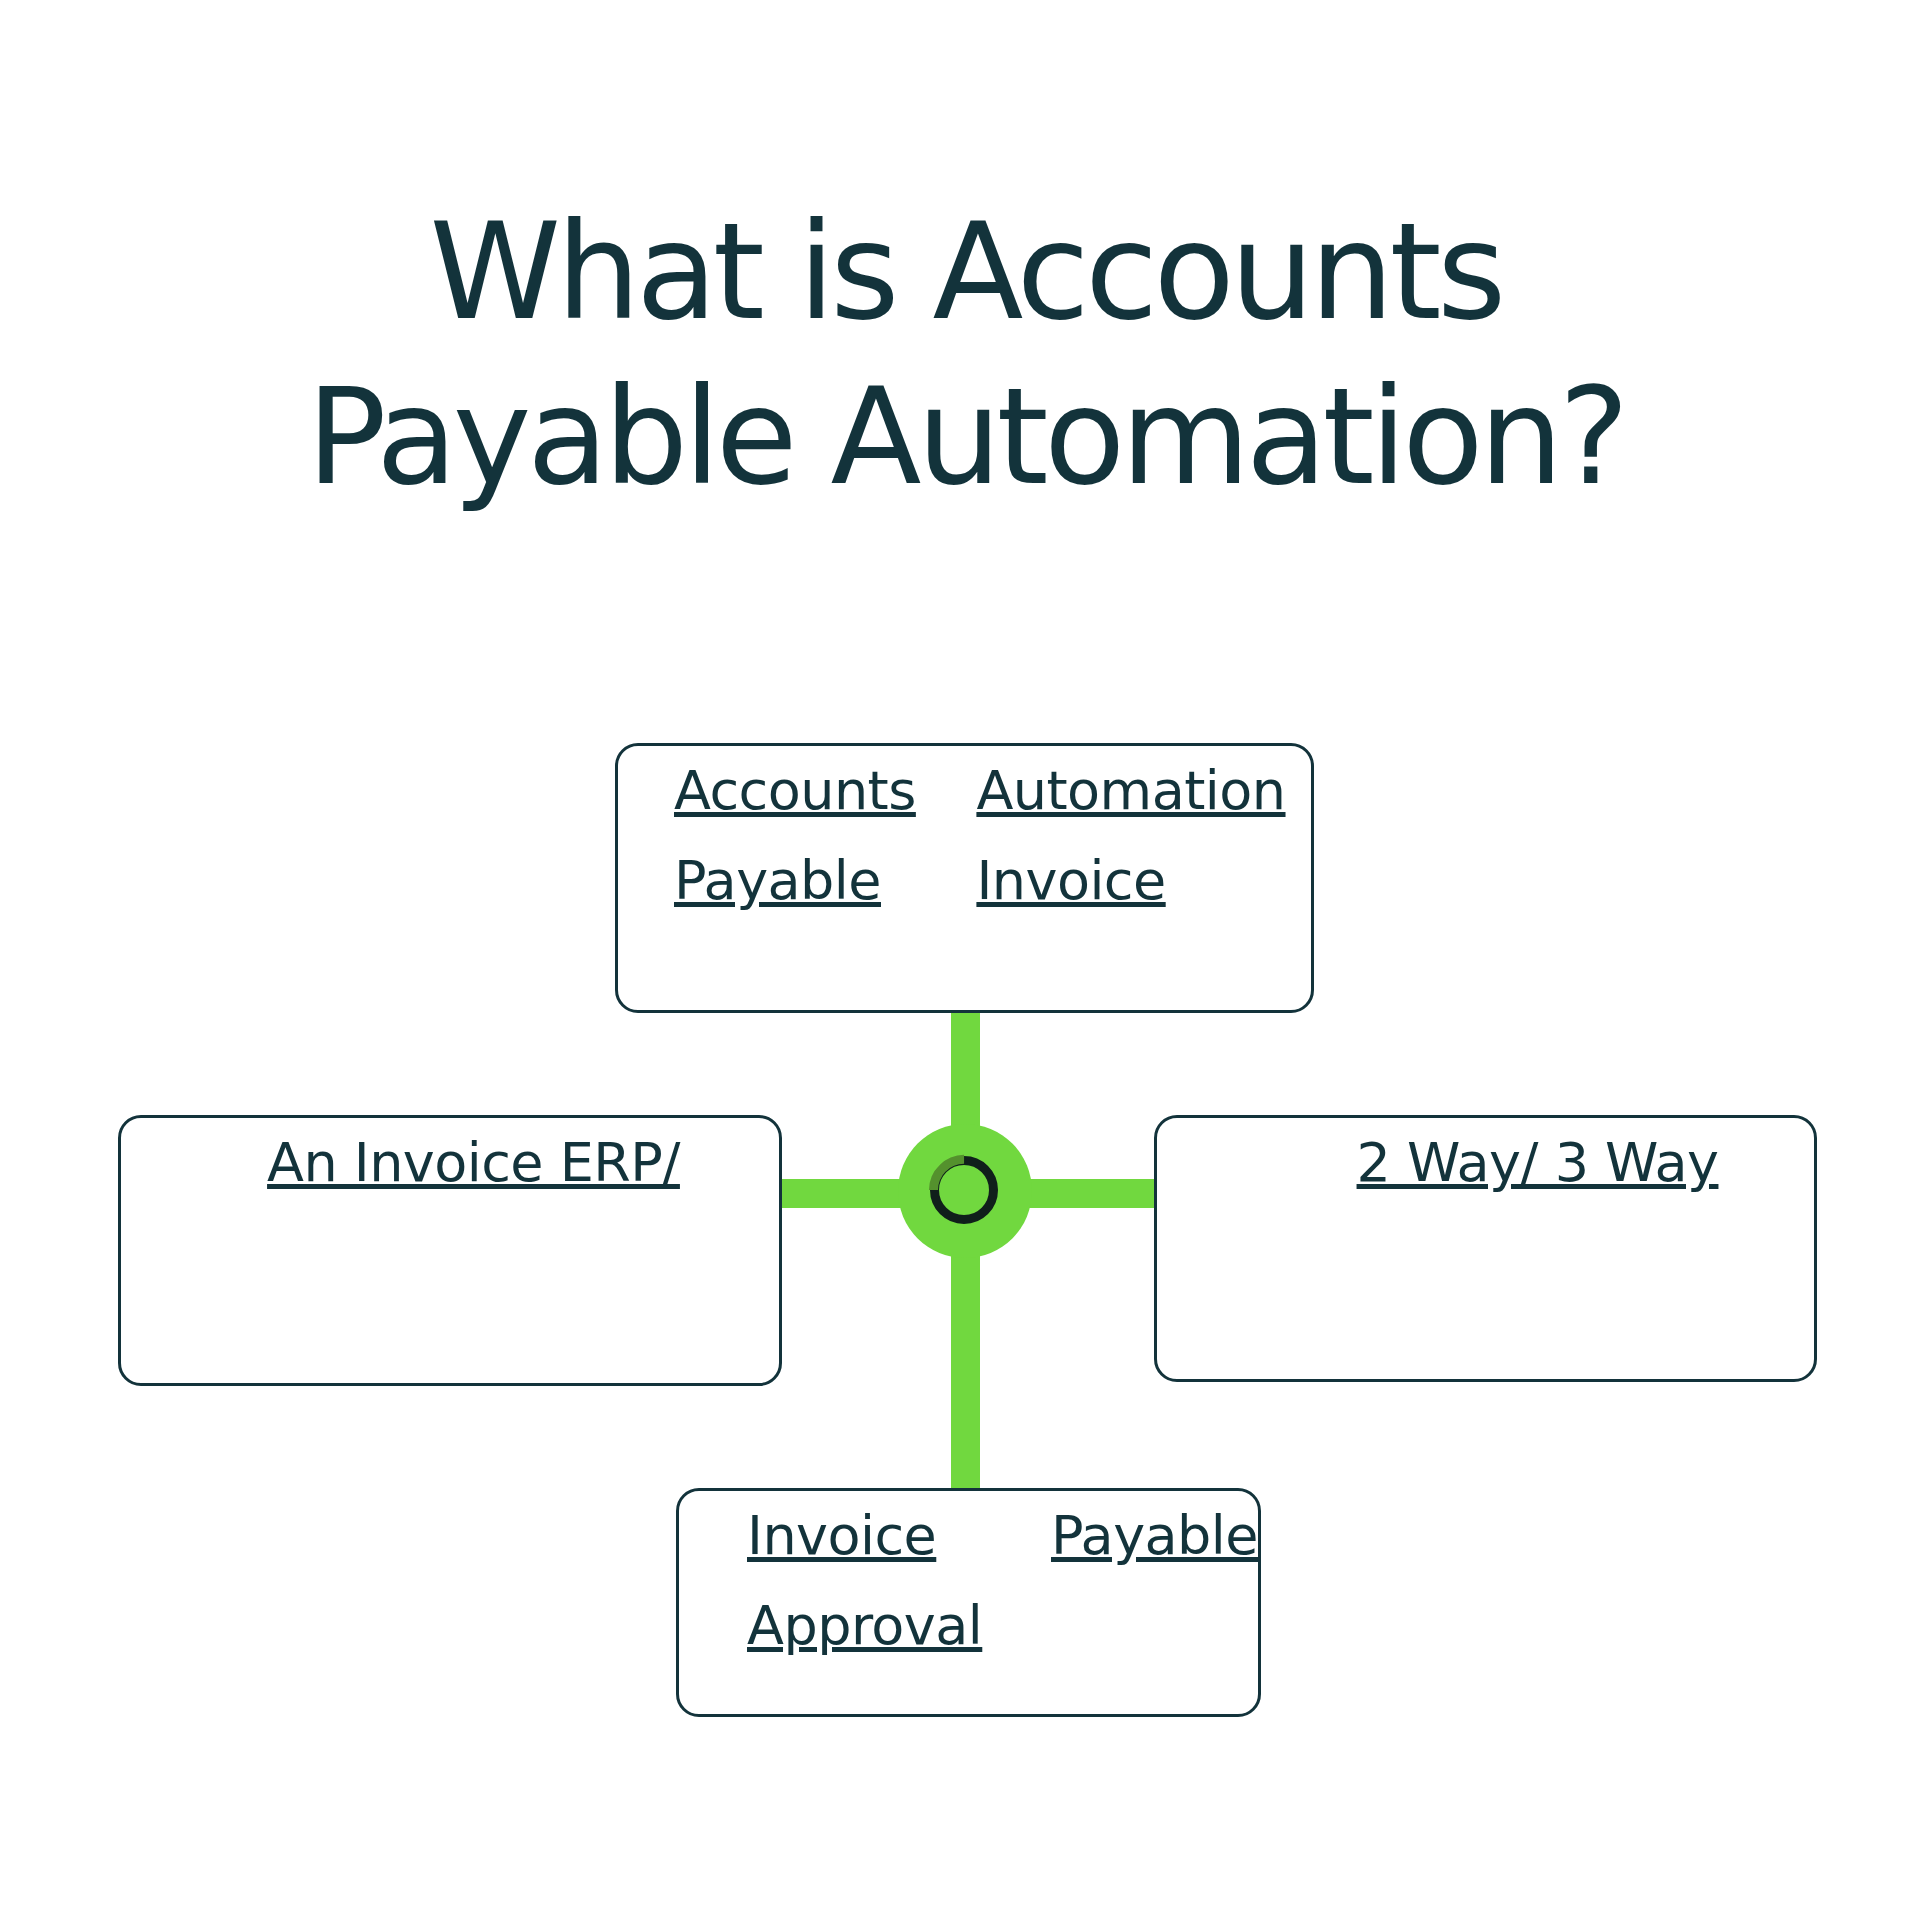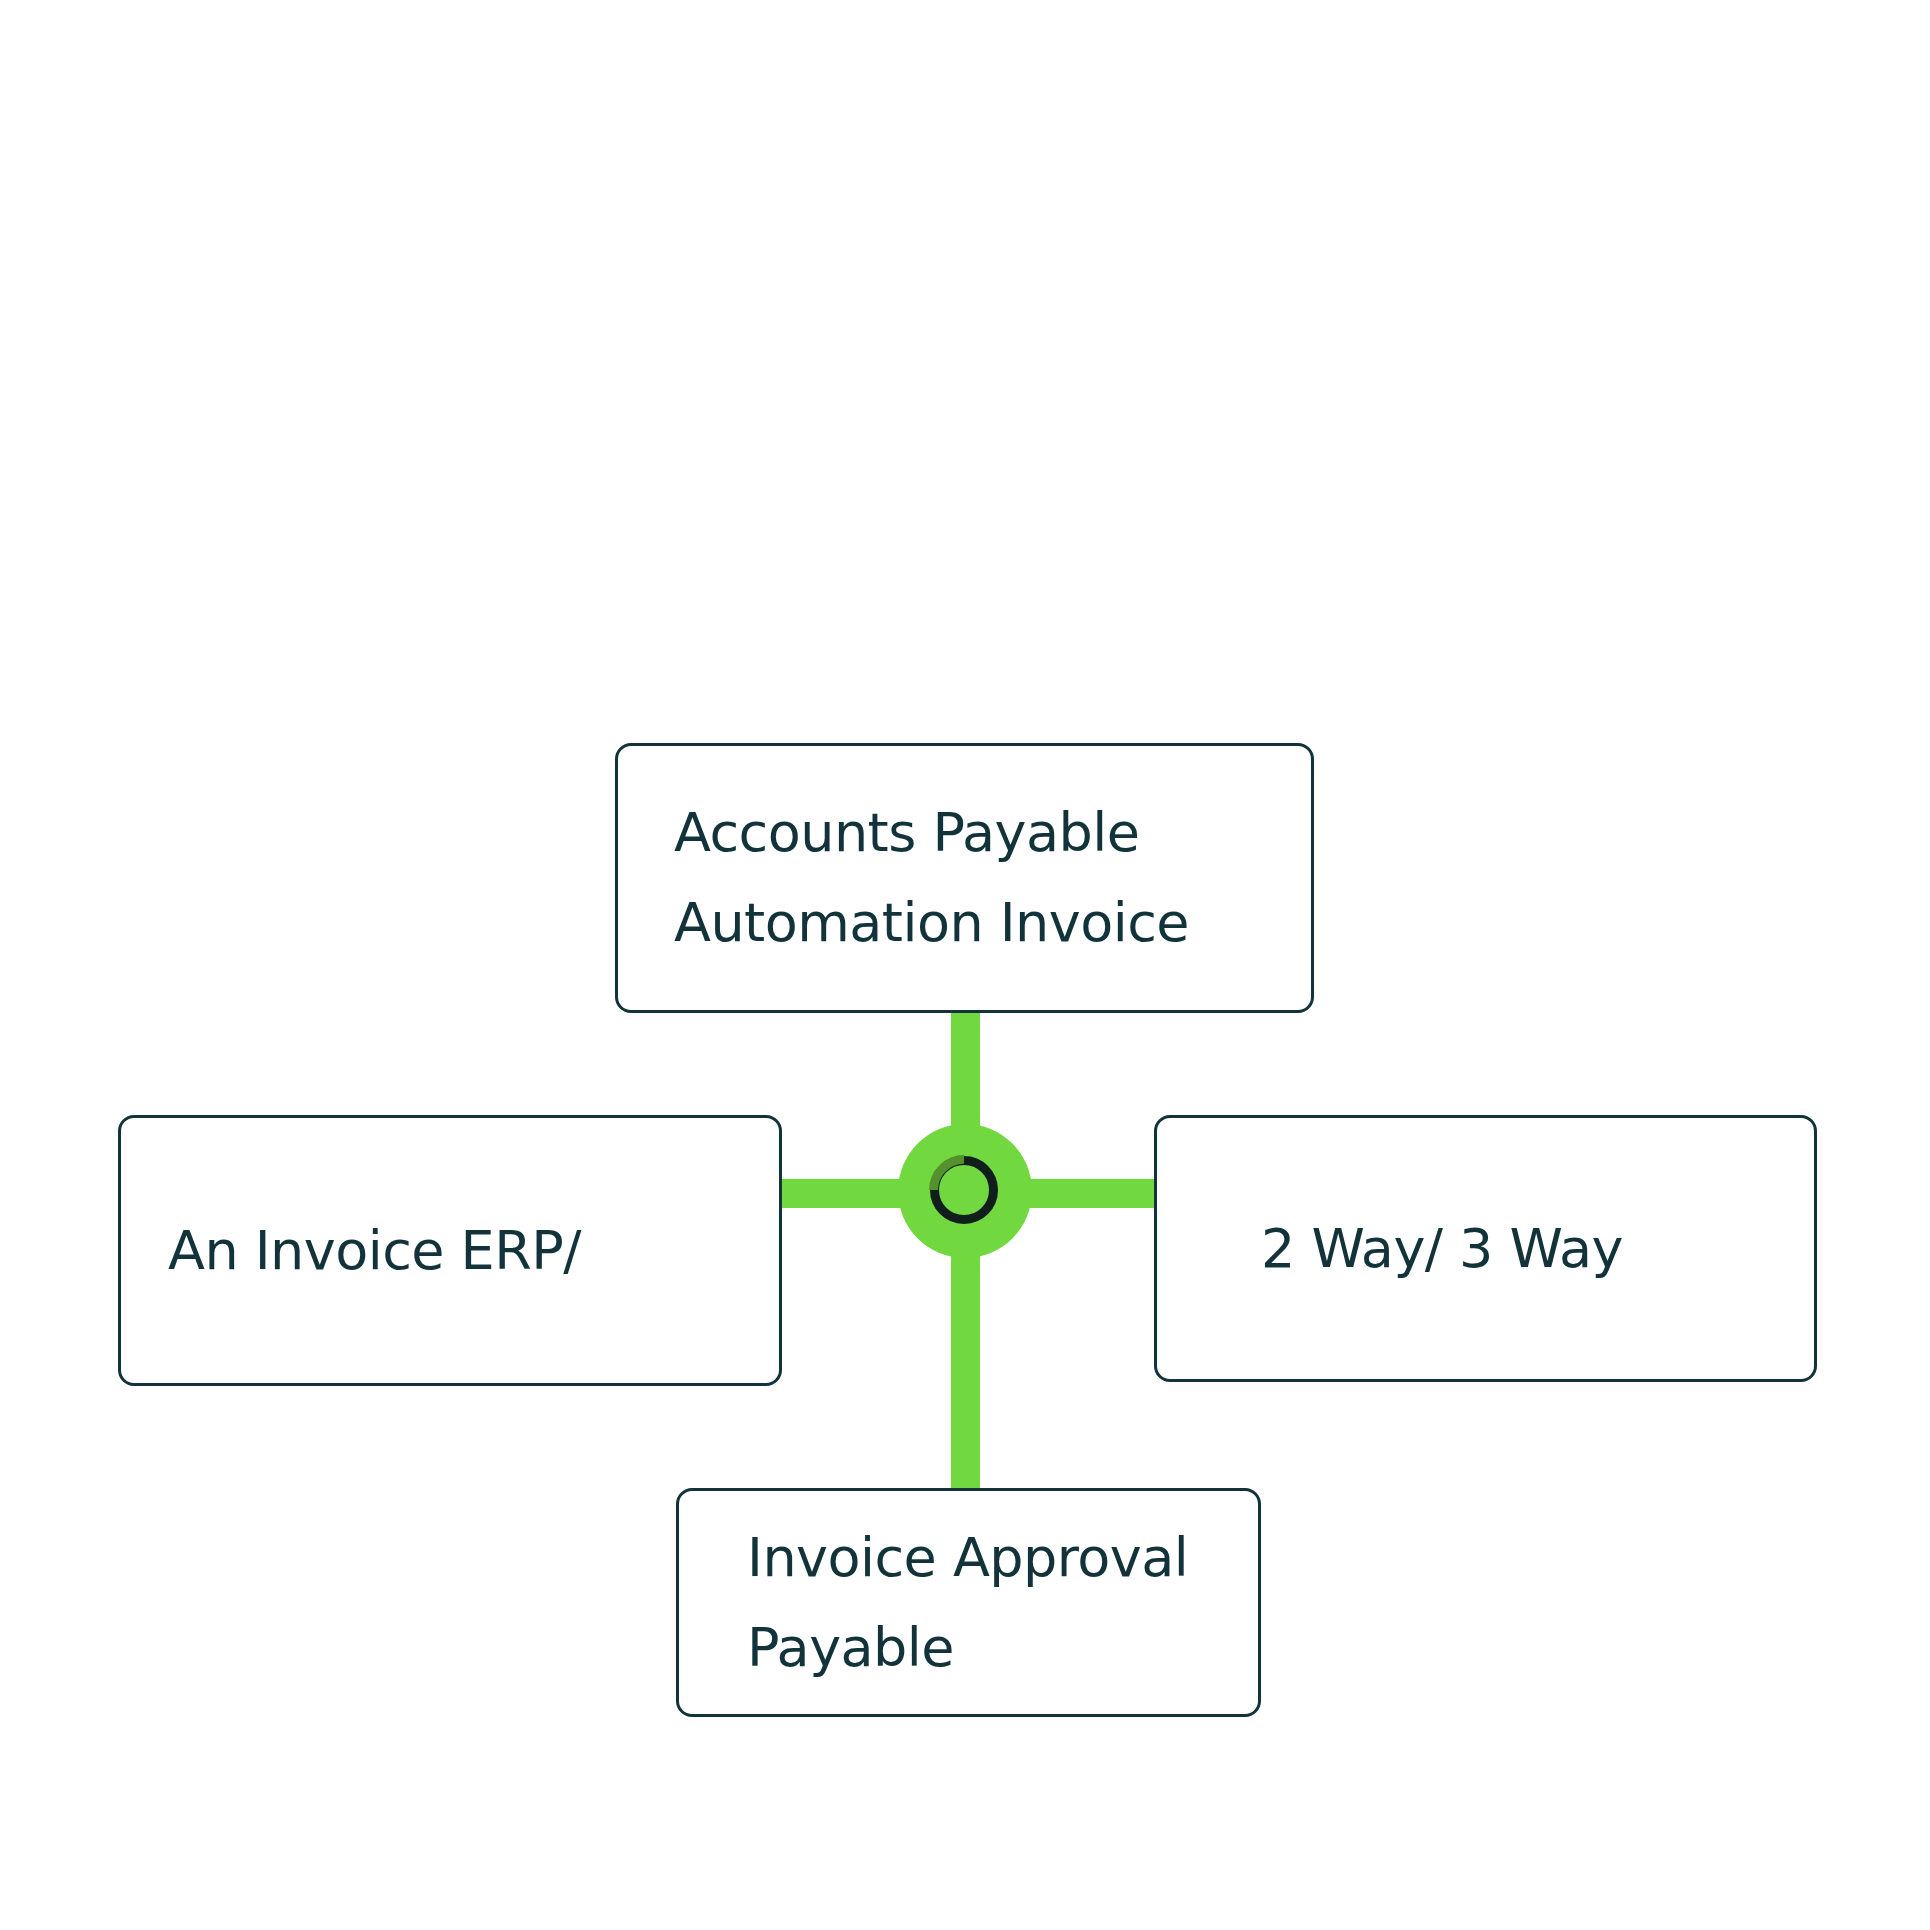--- a/index.html
+++ b/index.html
@@ -78,42 +78,47 @@
     border-radius: 50%;
     transform: rotate(-45deg);
   }
 
   
   .node {
     position: absolute;
     box-sizing: border-box;
     background: var(--box-bg, #ffffff);
     border: 3.1px solid var(--ink, #13333b);
-    border-radius: 16px;
+    border-radius: 23px;
     display: flex;
-    flex-direction: column;
+    flex-direction: row;
     justify-content: center;
     font-size: 54px;
     line-height: 1.66;
     font-weight: 500;
     letter-spacing: -0.01em;
     color: var(--ink, #13333b);
+    text-decoration: underline;
   }
   .node-line { display: block; }
 
   .node-top    { left: 615px;  top: 743px;  width: 699px; height: 270px; padding-left: 56px; }
   .node-left   { left: 118px;  top: 1115px; width: 664px; height: 271px; padding-left: 47px; }
   .node-right  { left: 1154px; top: 1115px; width: 663px; height: 267px; padding-left: 104px; }
   .node-bottom { left: 676px;  top: 1488px; width: 585px; height: 229px; padding-left: 68px; }
 </style>
 </head>
 <body>
 
 <div class="canvas">
 
+  <h1 class="title">
+    <span class="title-line">What is Accounts</span>
+    <span class="title-line">Payable Automation?</span>
+  </h1>
 
   <div class="connector connector-v"></div>
   <div class="connector connector-h"></div>
 
   <div class="hub">
     <div class="ring">
       <div class="ring-segment"></div>
     </div>
   </div>
 

